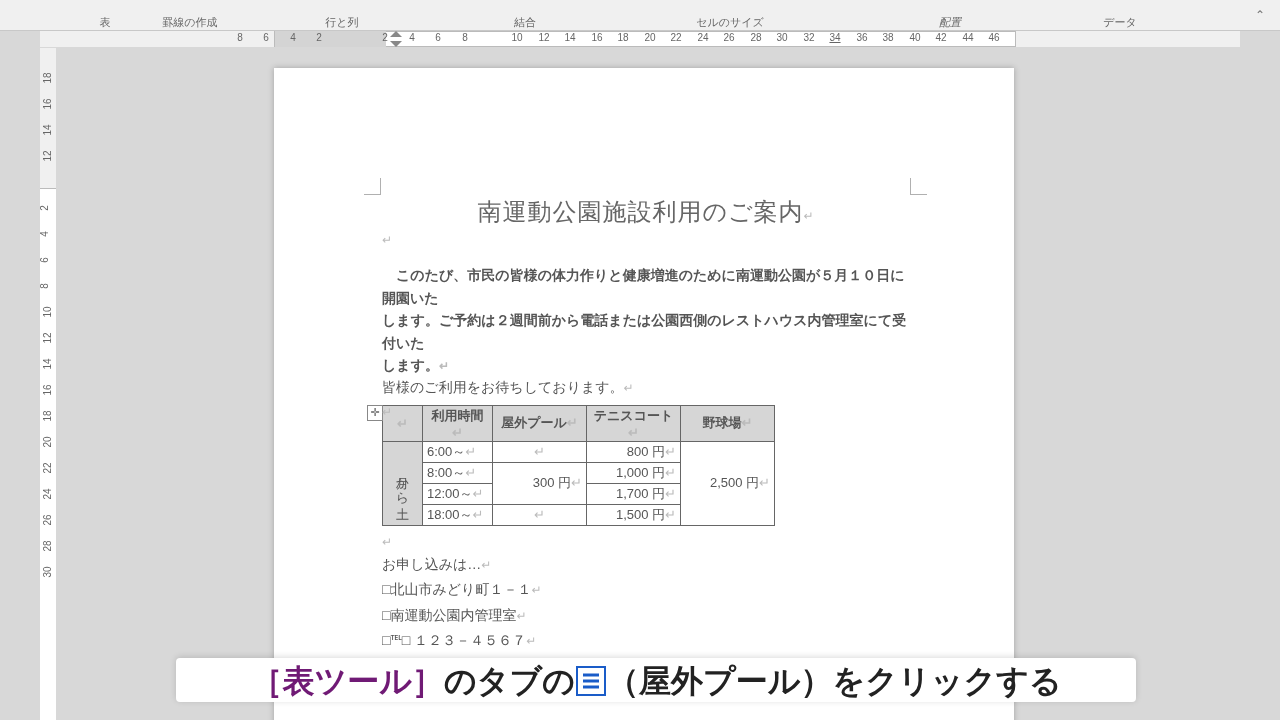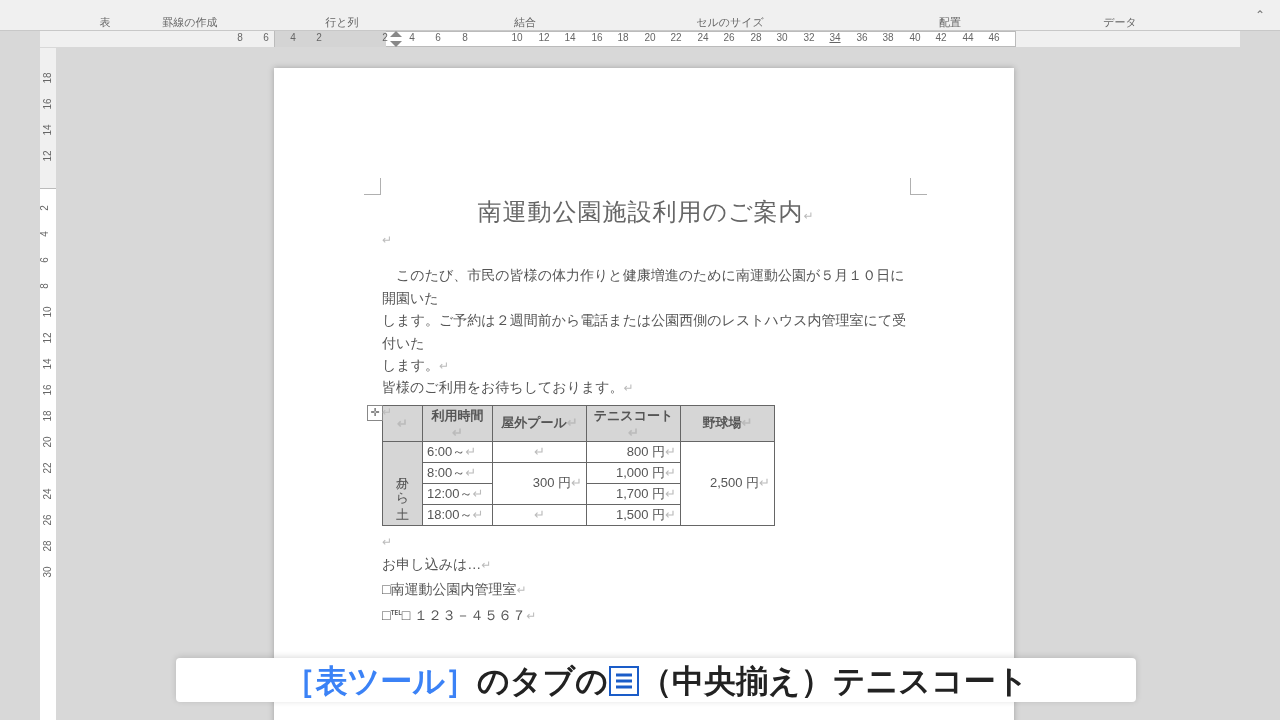--- a/index.html
+++ b/index.html
@@ -131,34 +131,34 @@
     background:#fff;
     padding:4px 10px 2px 10px;
     border-radius:4px;
     box-shadow:0 -1px 6px rgba(0,0,0,0.15);
     display:flex;
     align-items:center;
     justify-content:center;
     font-weight:bold;
   }
   .caption-bar span{font-size:32px; line-height:1.2;}
-  .blue{color:#3b82f6;}
+  .blue{color:#701a75;}
   .black{color:#222;}
   .cap-icon{display:inline-block; width:32px; height:32px; vertical-align:middle;}
 </style>
 </head>
 <body>
 
 <div class="ribbon">
   <span class="grpLabel" style="left:55px;">表</span>
   <span class="grpLabel" style="left:140px;">罫線の作成</span>
   <span class="grpLabel" style="left:292px;">行と列</span>
   <span class="grpLabel" style="left:475px;">結合</span>
   <span class="grpLabel" style="left:680px;">セルのサイズ</span>
-  <span class="grpLabel" style="left:900px;">配置</span>
+  <span class="grpLabel" style="left:900px;font-style:italic;">配置</span>
   <span class="grpLabel" style="left:1070px;">データ</span>
 </div>
 <div class="collapse-ribbon">⌃</div>
 
 <div class="l-box">L</div>
 
 <div class="ruler-h">
   <div class="rule-strip"></div>
   <div class="pre-strip"></div>
   <div class="tab-indicator">
@@ -222,21 +222,21 @@
 <div class="workspace">
   <div class="page">
     <div class="margin-mark mm-tl" style="left:90px; top:110px;"></div>
     <div class="margin-mark mm-tr" style="left:636px; top:110px;"></div>
 
     <div class="doc-content">
       <div class="title">
         <span>南運動公園施設利用のご案内</span><span class="ret">↵</span>
       </div>
       <div class="blank-line"><span class="ret">↵</span></div>
-      <div class="para" style="">
+      <div class="para" style="font-weight:bold;">
         <span>　このたび、市民の皆様の体力作りと健康増進のために南運動公園が５月１０日に開園いた</span><br>
         <span>します。ご予約は２週間前から電話または公園西側のレストハウス内管理室にて受付いた</span><br>
         <span>します。</span><span class="ret">↵</span>
       </div>
       <div class="para" style="margin-top:0;">
         <span>皆様のご利用をお待ちしております。</span><span class="ret">↵</span>
       </div>
 
       <div style="position:relative; margin-top:6px;">
         <div class="tbl-anchor">✛</div>
@@ -270,32 +270,33 @@
             <td><span>18:00～</span><span class="tret">↵</span></td>
             <td class="center"><span class="tret">↵</span></td>
             <td class="right"><span>1,500 円</span><span class="tret">↵</span></td>
           </tr>
         </tbody>
           </table>
       </div>
 
       <div class="blank-line" style="margin-top:4px;"><span class="ret">↵</span></div>
       <div class="list-line"><span>お申し込みは…</span><span class="ret">↵</span></div>
+      <div class="list-line"><span>□北山市みどり町１－１</span><span class="ret">↵</span></div>
       <div class="list-line"><span>□南運動公園内管理室</span><span class="ret">↵</span></div>
       <div class="list-line"><span>□℡□ １２３－４５６７</span><span class="ret">↵</span></div>
     </div>
   </div>
 </div>
 
 <div class="caption-bar">
   <span class="blue">［表ツール］</span>
   <span class="black"> の </span>
   <span class="black"> タブの </span>
   <span class="cap-icon">
     <svg width="32" height="32">
         <rect x="2" y="2" width="28" height="28" fill="#fff" stroke="#1a5cc8" stroke-width="2"></rect>
       <line x1="8" y1="10" x2="24" y2="10" stroke="#1a5cc8" stroke-width="3"></line>
       <line x1="8" y1="16" x2="24" y2="16" stroke="#1a5cc8" stroke-width="3"></line>
       <line x1="8" y1="22" x2="24" y2="22" stroke="#1a5cc8" stroke-width="3"></line>
     </svg>
   </span>
-  <span class="black">（中央揃え）テニスコート</span>
+  <span class="black">（屋外プール）をクリックする</span>
 </div>
 
 </body></html>

